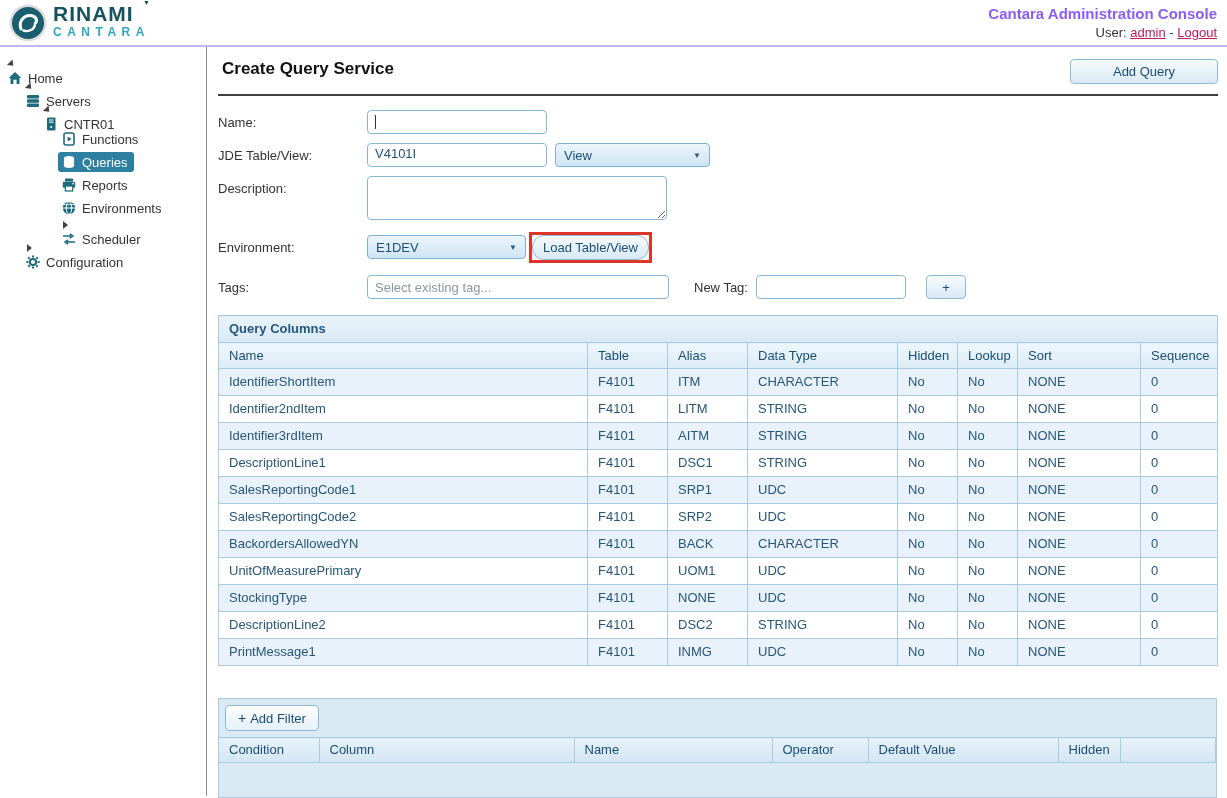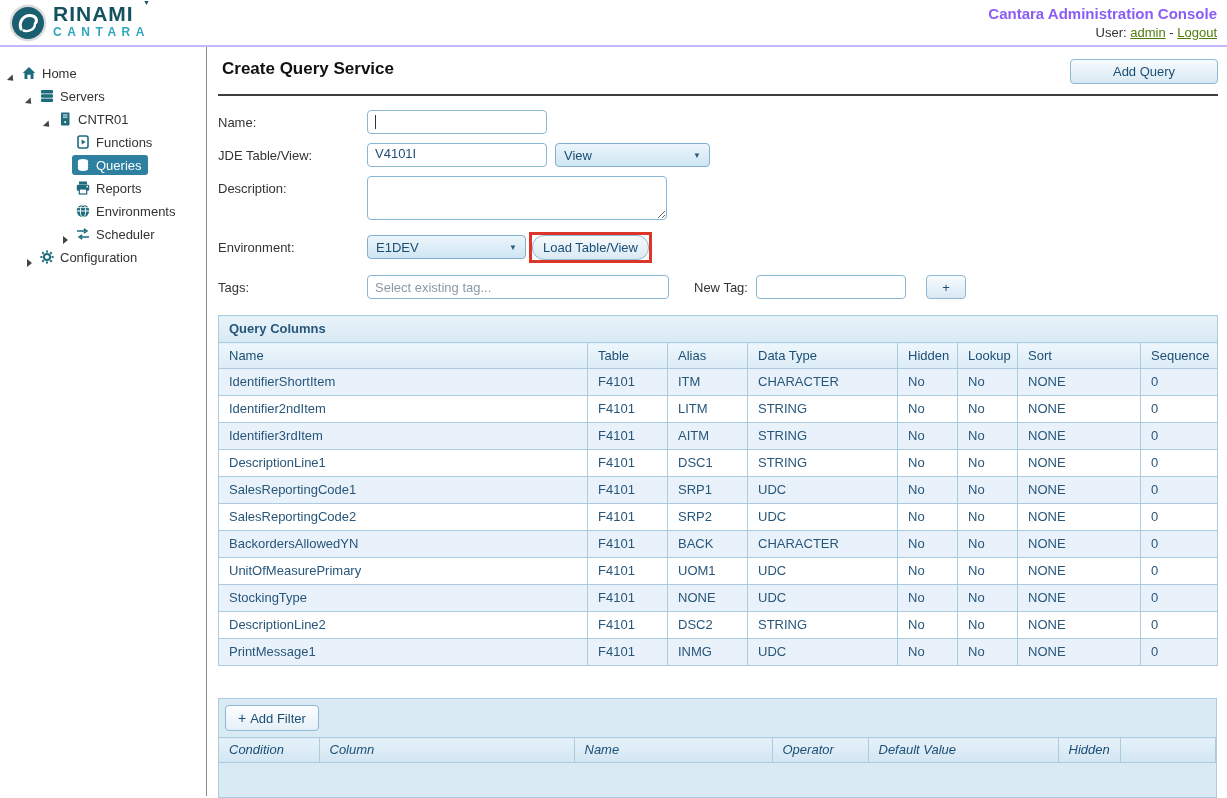--- a/index.html
+++ b/index.html
@@ -12,31 +12,31 @@
   .brand { display: flex; align-items: flex-start; padding: 3px 0 0 8px; }
   .brand-text { margin-left: 5px; line-height: 1; }
   .brand-line1 { font-size: 21px; font-weight: bold; color: #14525f;
     letter-spacing: 1px; position: relative; }
   .brand-caret { position: absolute; top: -4px; right: -1px; font-size: 7px; color: #14525f; }
   .brand-line2 { font-size: 12px; font-weight: bold; color: #2fa8bf;
     letter-spacing: 5.5px; margin-top: 2px; }
   .header-right { text-align: right; padding: 5px 10px 0 0; }
   .app-title { font-size: 15px; font-weight: bold; color: #8b5cf6; }
   .user-line { font-size: 13px; color: #333; margin-top: 3px; }
-  .user-line a { color: #4d7c0f; text-decoration: underline; cursor: pointer; }
+  .user-line a { color: #be185d; text-decoration: underline; cursor: pointer; }
 
   
   .layout { display: flex; height: 749px; }
   .sidebar { width: 207px; border-right: 1px solid #8c8c8c; padding-top: 13px;
     flex-shrink: 0; }
   .main { flex: 1; padding: 0 10px 0 11px; }
 
   
-  .tree-row { display: flex; align-items: flex-end; height: 23px; font-size: 13px;
-    color: #333; cursor: pointer; white-space: nowrap; }
+  .tree-row { display: flex; align-items: flex-start; height: 23px; font-size: 13px;
+    color: #333; cursor: pointer; white-space: nowrap; flex-direction: column; }
   .tree-exp { width: 14px; flex-shrink: 0; display: flex; align-items: center;
     justify-content: center; }
   .tri { width: 0; height: 0; border-top: 4px solid transparent;
     border-bottom: 4px solid transparent; border-left: 5px solid #444; }
   .tri.expanded { transform: rotate(45deg); }
   .tree-chip { display: flex; align-items: center; padding: 2px 6px 2px 3px;
     border-radius: 3px; }
   .tree-chip.selected { background: #2e80a0; color: #fff; }
   .tree-icon { width: 17px; height: 16px; margin-right: 4px; flex-shrink: 0;
     display: flex; align-items: center; }
@@ -95,21 +95,21 @@
   .filter-panel { margin-top: 32px; width: 999px; background: #d9eaf5;
     border: 1px solid #abcbe0; height: 100px; }
   .add-filter-btn { margin: 6px 0 6px 6px; height: 26px; padding: 0 12px;
     background: linear-gradient(#fdfefe, #e4f0f8); }
   .add-filter-btn .plus { font-size: 14px; margin-right: 4px; }
   table.flt { width: 100%; border-collapse: collapse; table-layout: fixed;
     font-size: 13px; }
   table.flt th { border: 1px solid #abcbe0; border-left: none;
     background: linear-gradient(#e6f1f9, #d3e6f3); font-weight: normal;
     color: #1b4e75; padding: 4px 10px 5px 10px; text-align: left;
-    white-space: nowrap; overflow: hidden; font-style: italic; }
+    white-space: nowrap; overflow: hidden; }
   table.flt th:first-child { border-left: none; }
 </style>
 </head>
 <body>
 
 <header class="app-header">
   <div class="brand">
     <span>
       <svg width="40" height="40" viewBox="0 0 40 40">
         <circle cx="20" cy="20" r="18.5" fill="#dcdcdc"></circle>

